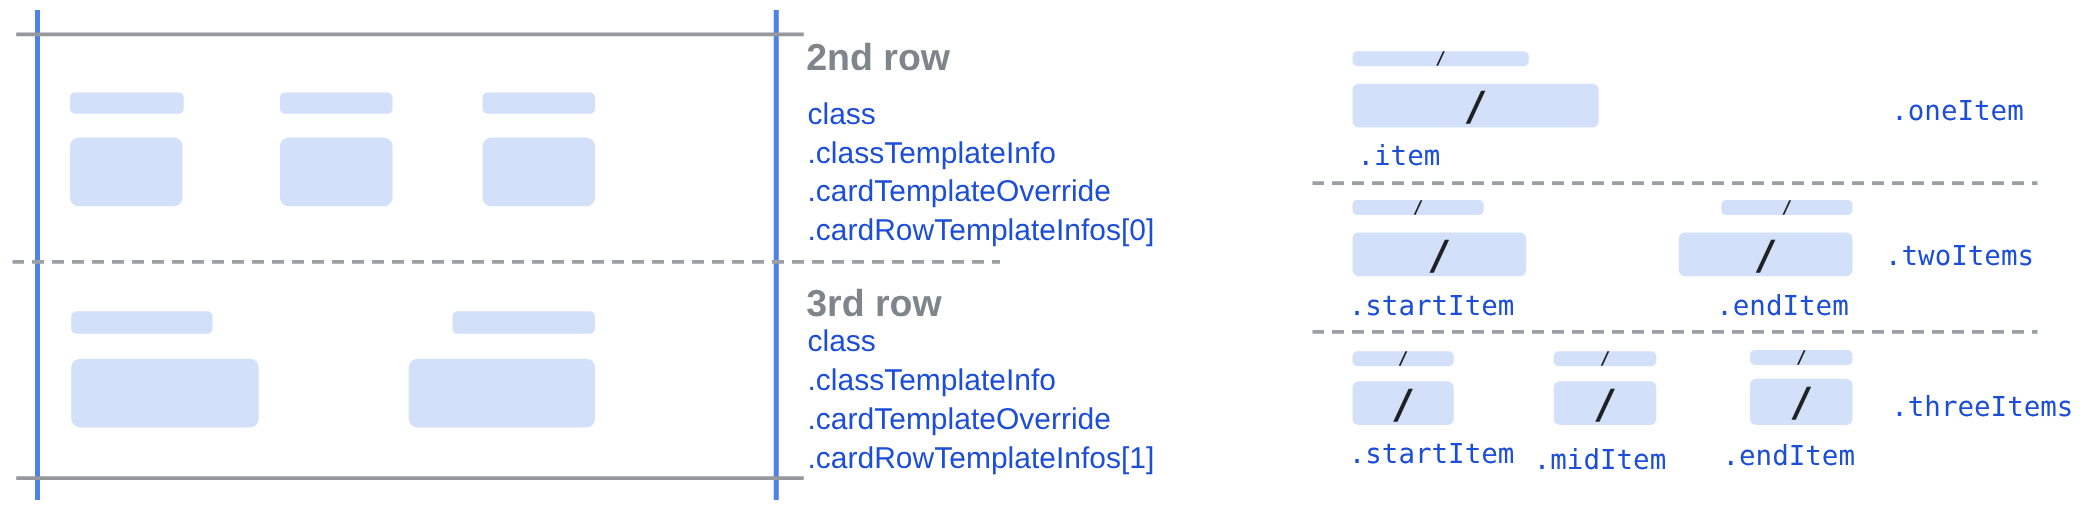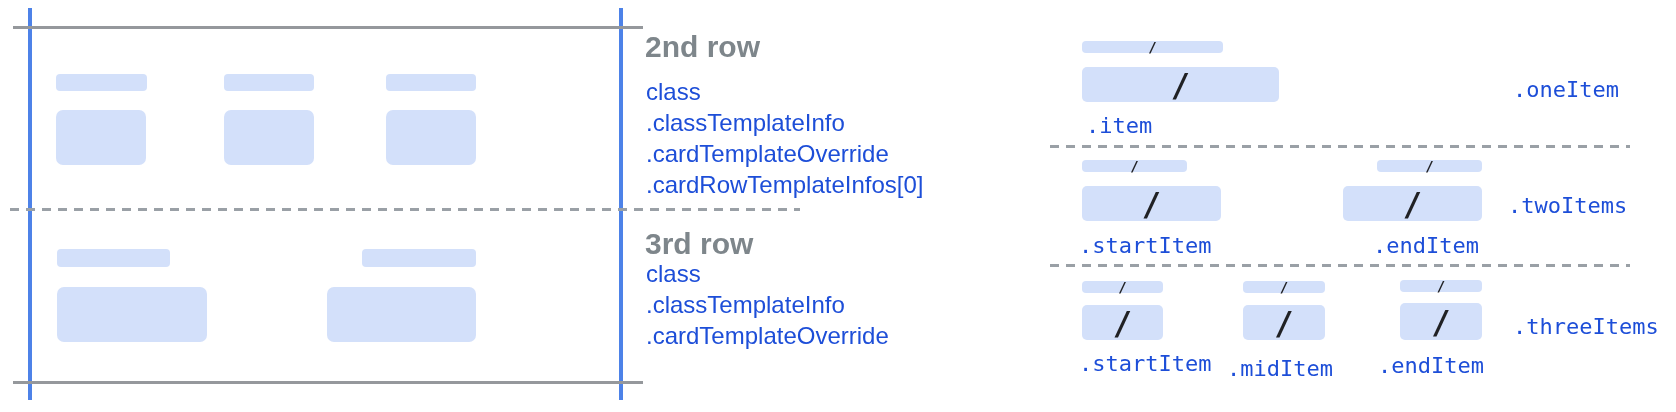--- a/index.html
+++ b/index.html
@@ -67,20 +67,21 @@
       <div>.cardRowTemplateInfos[0]</div>
     </div>
   </div>
 
   <div>
     <div class="heading" style="left:645px;top:227px">3rd row</div>
     <div class="code" style="left:646px;top:258px">
       <div>class</div>
       <div>.classTemplateInfo</div>
       <div>.cardTemplateOverride</div>
+      <div>.cardRowTemplateInfos[1]</div>
     </div>
   </div>
 
   <div>
     <div class="sbar" style="left:1082px;top:41px;width:141px">
       <span class="slash">/</span>
     </div>
     <div class="bbar" style="left:1082px;top:67px;width:197px">
       <span class="slash">/</span>
     </div>

